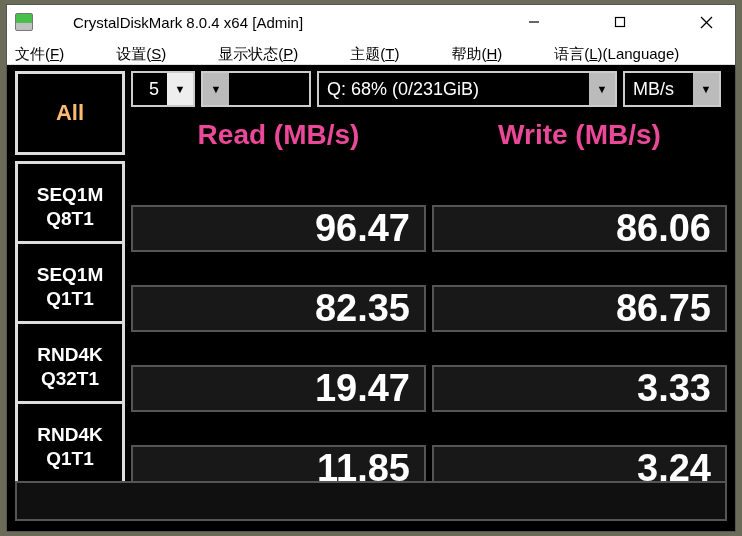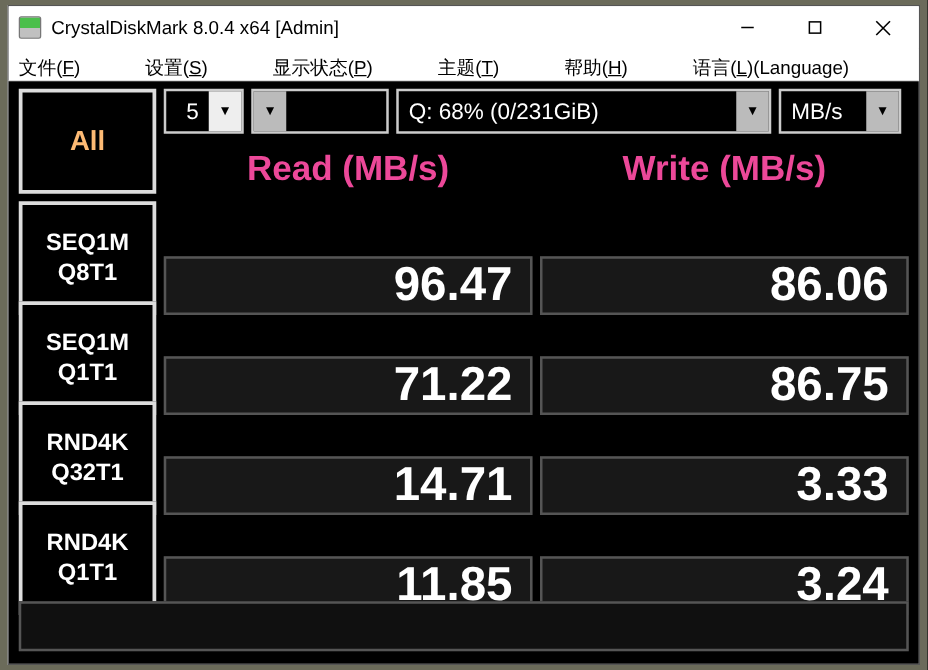--- a/index.html
+++ b/index.html
@@ -16,20 +16,21 @@
     width: 730px; height: 528px;
     background: #fff;
     border: 1px solid #555;
     display: flex; flex-direction: column;
   }
   .titlebar {
     height: 36px;
     background: #fff;
     display: flex; align-items: center;
     padding: 0 2px 0 8px;
+    gap: 32px;
   }
   .app-icon {
     width: 18px; height: 18px;
     margin-right: 8px;
     background: linear-gradient(#4bbf4b 55%, #c0c0c0 55%);
     border: 1px solid #777;
     border-radius: 2px;
   }
   .titlebar-title {
     flex: 1;
@@ -207,30 +208,30 @@
       </div>
       <div class="val-cell">96.47</div>
       <div class="val-cell">86.06</div>
     </div>
 
     <div class="datarow">
       <div class="testbtn">
         <span>SEQ1M</span>
         <span>Q1T1</span>
       </div>
-      <div class="val-cell">71.22</div>
+      <div class="val-cell">82.35</div>
       <div class="val-cell">86.75</div>
     </div>
 
     <div class="datarow">
       <div class="testbtn">
         <span>RND4K</span>
         <span>Q32T1</span>
       </div>
-      <div class="val-cell">14.71</div>
+      <div class="val-cell">19.47</div>
       <div class="val-cell">3.33</div>
     </div>
 
     <div class="datarow">
       <div class="testbtn">
         <span>RND4K</span>
         <span>Q1T1</span>
       </div>
       <div class="val-cell">11.85</div>
       <div class="val-cell">3.24</div>

